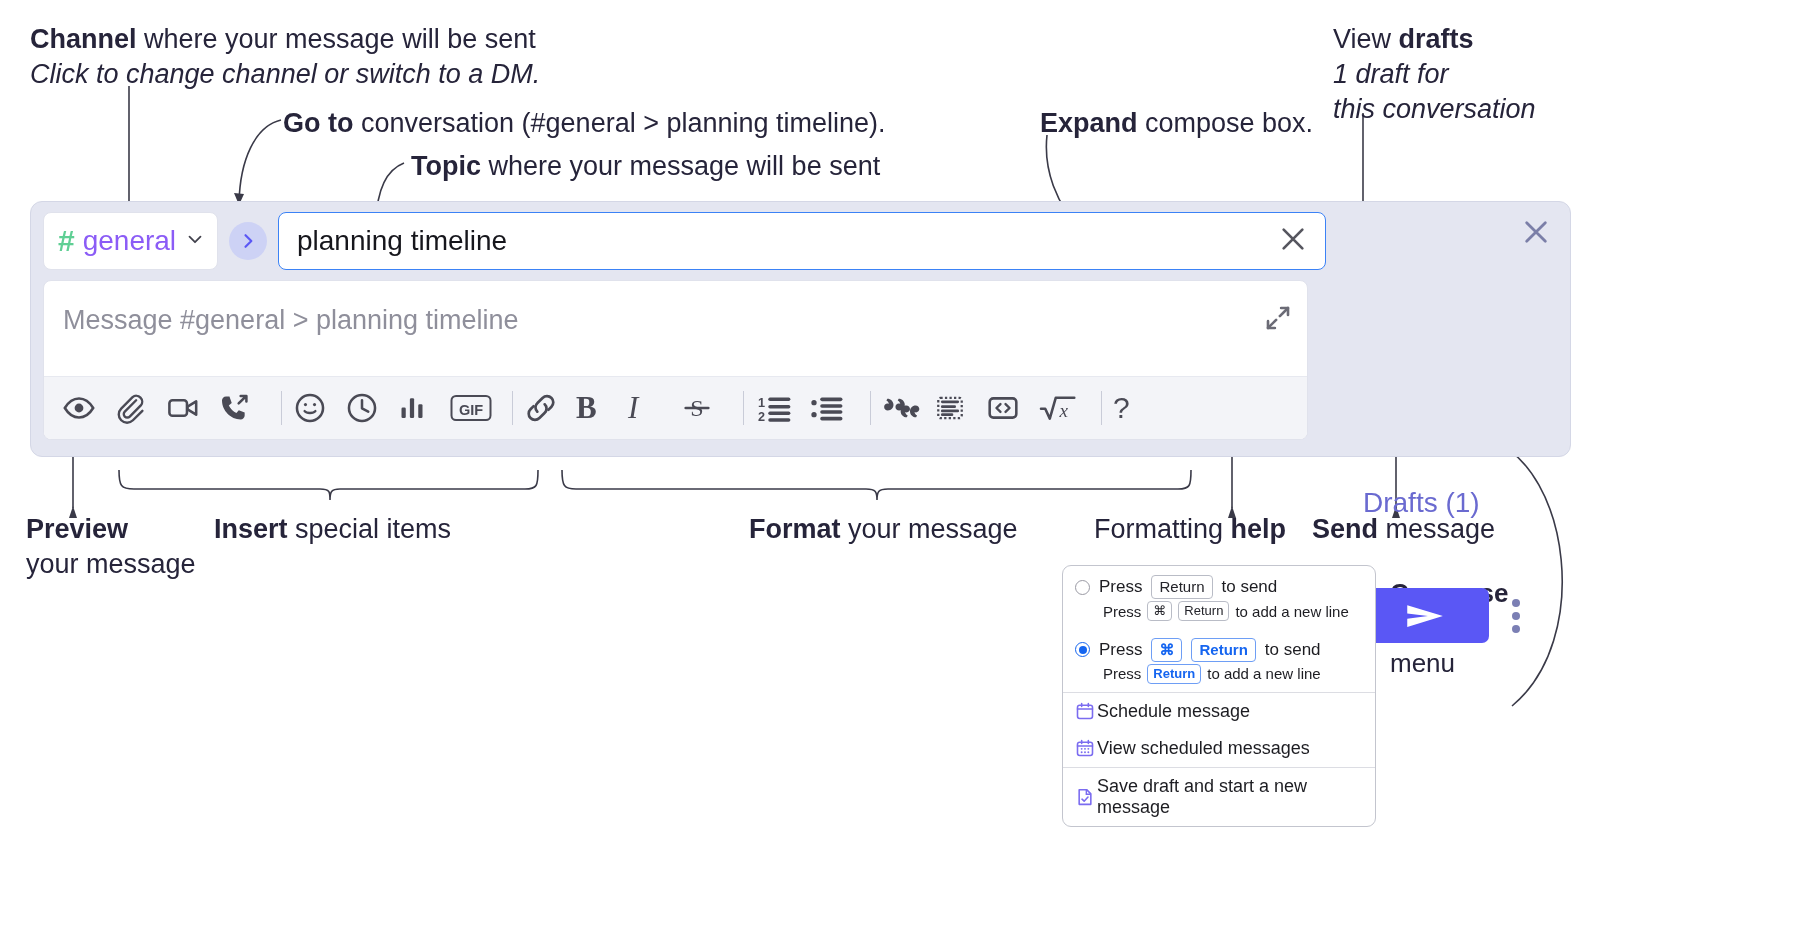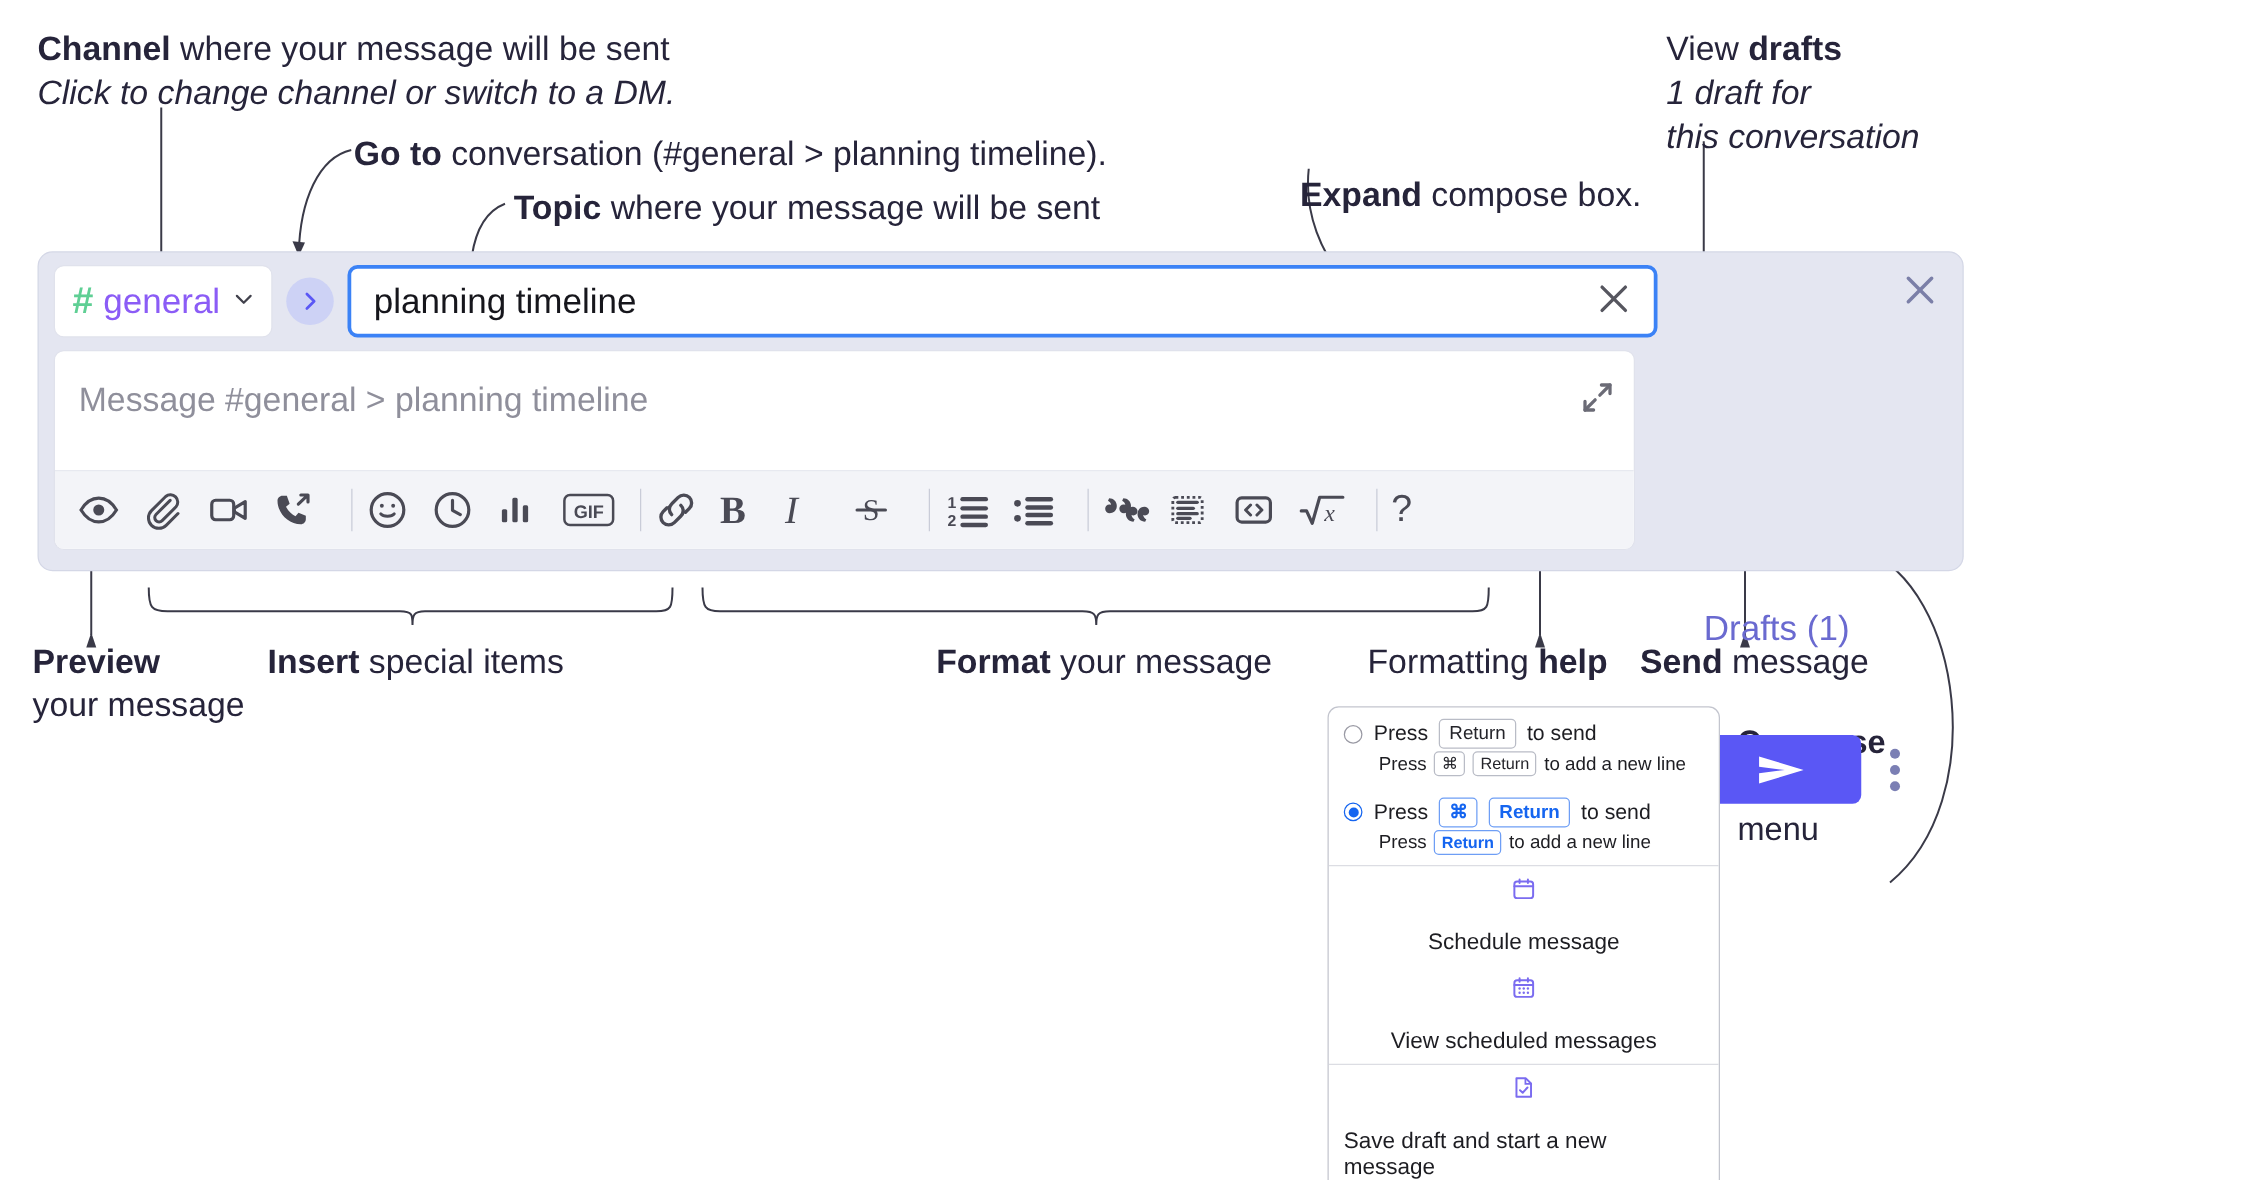--- a/index.html
+++ b/index.html
@@ -34,21 +34,21 @@
   }
   .hash { color:#5fcf94; font-size:30px; font-weight:700; line-height:1; }
   .channel-name { font-size:28px; color:#8b5cf6; }
   .chev-down { margin-left:auto; }
   .goto-btn {
     width:38px; height:38px; border-radius:50%; background:#cdd2f5;
     display:flex; align-items:center; justify-content:center;
     margin:0 11px; flex:0 0 auto;
   }
   .topic-field {
-    flex:1; height:58px; background:#fff; border:3px solid #3b82f6; border-radius:8px;
+    flex:1; height:58px; background:#fff; border:1px solid #3b82f6; border-radius:8px;
     display:flex; align-items:center; padding:0 16px 0 18px;
   }
   .topic-value { font-size:28px; color:#16161c; }
   .topic-x { margin-left:auto; }
 
   .msg-panel {
     margin-top:10px; width:1265px; background:#ffffff;
     border:1px solid #e0e2ec; border-radius:8px; overflow:hidden;
   }
   .msg-area { height:95px; position:relative; }
@@ -91,21 +91,21 @@
     content:""; position:absolute; left:50%; top:50%; transform:translate(-50%,-50%);
     width:8px; height:8px; border-radius:50%; background:#1565f0;
   }
   .key {
     border:1px solid #b9bcc6; border-radius:4px; padding:1px 7px;
     font-size:15px; color:#24242a; background:#fff; line-height:1.35;
   }
   .key.sm { font-size:13px; padding:0 5px; }
   .key.blue { border-color:#6e9ef5; color:#1565f0; font-weight:700; }
   .mdiv { height:1px; background:#dcdde3; }
-  .mitem { display:flex; align-items:center; gap:22px; padding:8px 12px; font-size:18px;flex-direction:column; }
+  .mitem { display:flex; align-items:center; gap:2px; padding:8px 12px; font-size:18px; }
   .mic { width:20px; height:20px; flex:0 0 auto; }
 </style>
 </head>
 <body>
 
 <svg class="connectors" viewBox="0 0 1814 944">
   <g fill="none" stroke="#3a3a48" stroke-width="1.6">
 
     <path d="M129 86 L129 236"></path>
 
@@ -147,21 +147,21 @@
 </div>
 
 <div class="anno anno-28" style="left:283px; top:106px;">
   <b>Go to</b><span> conversation (#general &gt; planning timeline).</span>
 </div>
 
 <div class="anno anno-28" style="left:411px; top:149px;">
   <b>Topic</b><span> where your message will be sent</span>
 </div>
 
-<div class="anno anno-28" style="left:1040px; top:106px;margin-top:33px;">
+<div class="anno anno-28" style="left:1040px; top:106px;">
   <b>Expand</b><span> compose box.</span>
 </div>
 
 <div class="anno anno-28" style="left:1333px; top:22px;">
   <div><span>View </span><b>drafts</b></div>
   <div><i>1 draft for</i></div>
   <div><i>this conversation</i></div>
 </div>
 
 <div class="anno anno-28" style="left:26px; top:512px;">

